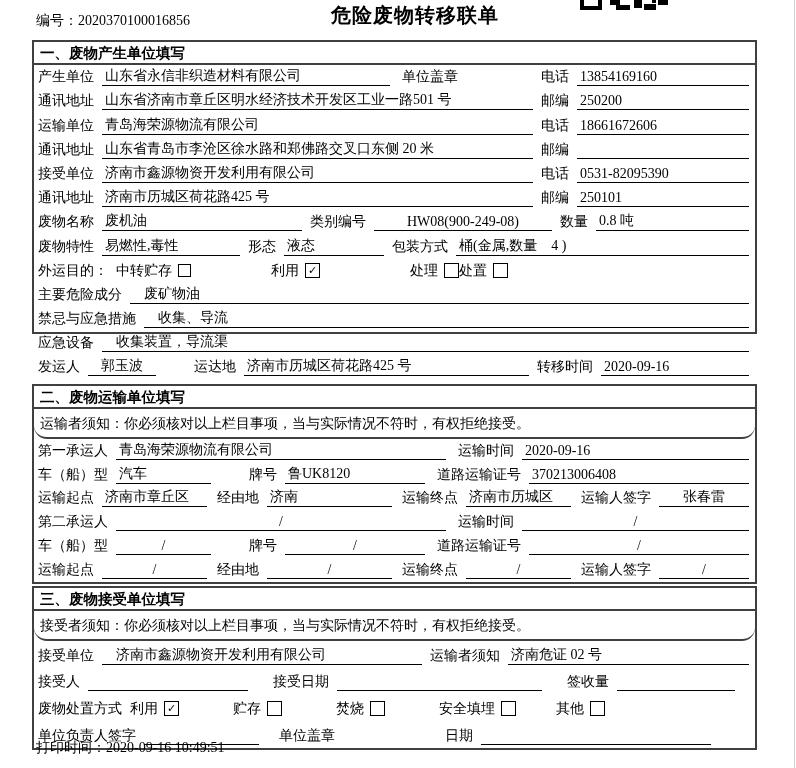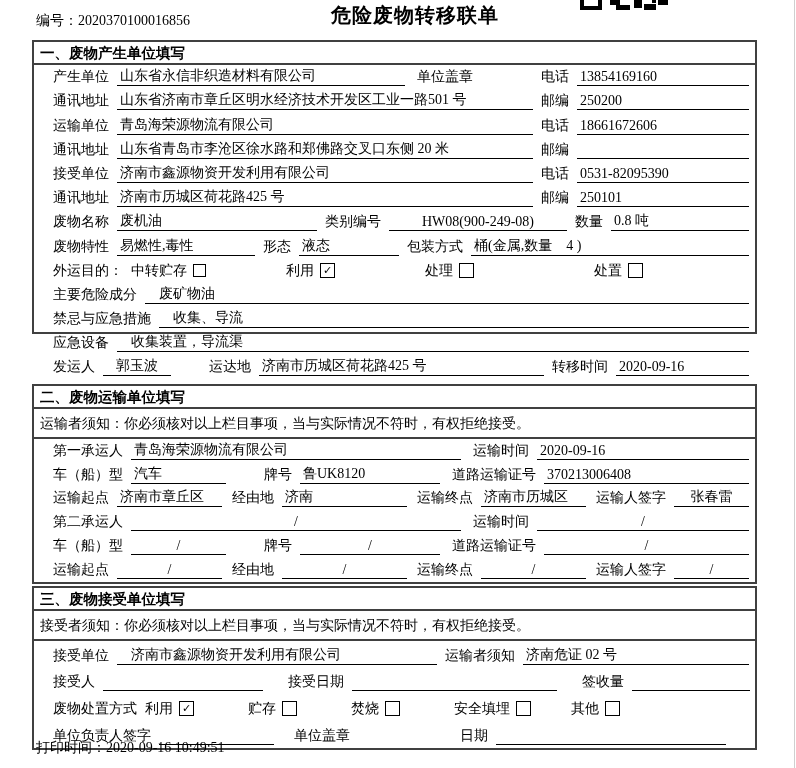--- a/index.html
+++ b/index.html
@@ -7,43 +7,43 @@
   .page{position:relative;width:796px;height:768px;background:#fff;overflow:hidden;}
   .edge{position:absolute;top:0;bottom:0;right:1px;width:1px;background:#cfcfcf;}
   .serial{position:absolute;left:36px;top:12px;white-space:nowrap;}
   .doc-title{position:absolute;left:331px;top:2px;font-size:20px;font-weight:bold;letter-spacing:1px;white-space:nowrap;}
   .qr{position:absolute;left:580px;top:0;}
   .sec{position:absolute;left:32px;width:725px;border:2px solid #404040;box-sizing:border-box;background:#fff;}
   .sec1{top:40px;height:294px;}
   .sec2{top:384px;height:200px;}
   .sec3{top:586px;height:164px;}
   .sec-title{height:23px;line-height:22px;font-weight:bold;border-bottom:2px solid #404040;padding:0 6px;font-size:14.5px;box-sizing:border-box;white-space:nowrap;}
-  .notice{height:30px;line-height:29px;border-bottom:2px solid #404040;padding:0 6px;box-sizing:border-box;white-space:nowrap;}
-  .row{display:flex;align-items:flex-end;padding:0 6px 3px 19px;box-sizing:border-box;}
+  .notice{height:30px;line-height:29px;border-bottom:2px solid #404040;padding:0 6px;box-sizing:border-box;white-space:nowrap;border-radius:13px;}
+  .row{display:flex;align-items:flex-end;padding:0 6px 3px 4px;box-sizing:border-box;}
   .sec1 .row{height:24.2px;}
   .sec2 .row{height:23.8px;}
   .sec3 .row{height:26.7px;}
   .lb{white-space:nowrap;flex-shrink:0;}
   .u{border-bottom:1px solid #000;white-space:nowrap;margin-left:8px;padding:0 3px;box-sizing:border-box;flex-shrink:0;overflow:hidden;}
   .grow{flex:1 1 auto;}
   .c{text-align:center;}
   .sp{flex:1 1 auto;}
   .opt{display:inline-flex;align-items:center;white-space:nowrap;}
   .cb{display:inline-flex;width:13px;height:13px;border:1px solid #000;margin-left:6px;align-items:center;justify-content:center;font-size:11px;line-height:1;flex-shrink:0;margin-bottom:1px;}
   .cb-sm{width:11px;height:11px;}
   .w68{width:68px;}.w95{width:95px;}.w100{width:100px;}.w105{width:105px;}
   .w115{width:115px;}.w118{width:118px;}.w125{width:125px;}
   .w138{width:138px;}.w140{width:140px;}.w160{width:160px;}
   .w172{width:172px;}.w178{width:178px;}.w200{width:200px;}.w205{width:205px;}
   .w230{width:230px;}.w285{width:285px;}.w288{width:288px;}.w320{width:320px;}
   .w330{width:330px;}
   .ml8{margin-left:8px;}.ml10{margin-left:10px;}.ml12{margin-left:12px;}
   .ml20{margin-left:20px;}.ml25{margin-left:25px;}
   .ml30{margin-left:38px;}.ml34{margin-left:54px;}.ml40{margin-left:40px;}
-  .ml80{margin-left:80px;}.ml90{margin-left:90px;}.ml110{margin-left:110px;}.ml120{margin-left:120px;}
+  .ml80{margin-left:80px;}.ml90{margin-left:90px;}.ml110{margin-left:110px;}.ml120{}
   .pl14{padding-left:14px;}
   .footer{position:absolute;left:36px;top:739px;white-space:nowrap;}
 </style>
 </head>
 <body>
 
 <div class="page">
   <div class="edge"></div>
 
   <div class="serial">

